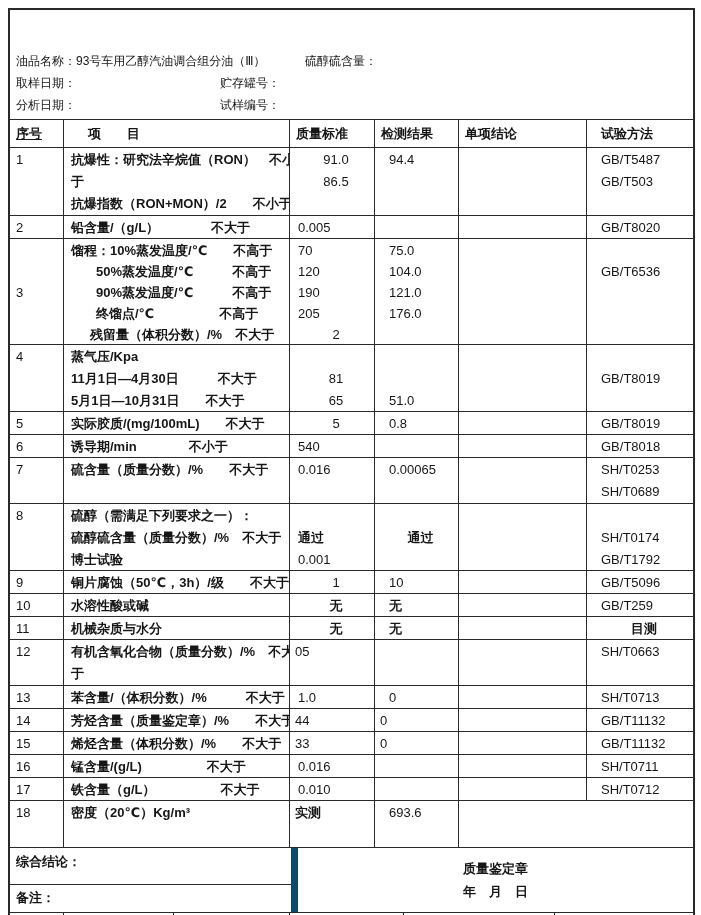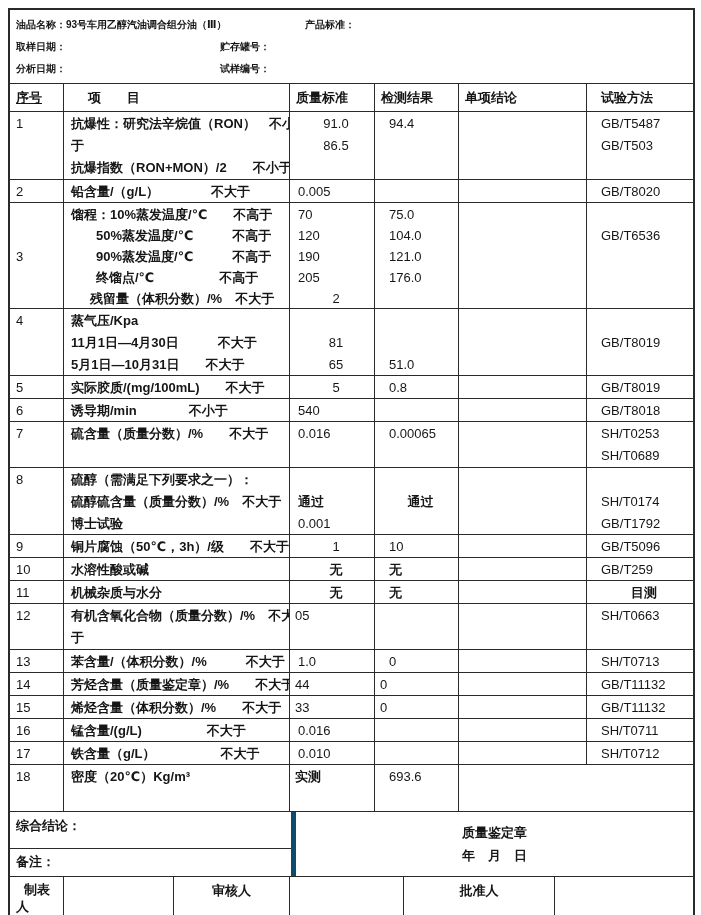--- a/index.html
+++ b/index.html
@@ -7,21 +7,21 @@
   body {
     width:701px; height:915px; background:#ffffff;
     font-family:"Liberation Sans","DejaVu Sans",sans-serif;
     color:#161616;
   }
   .doc {
     position:absolute; left:8px; top:8px; width:687px;
     border:2px solid #2a2a2a; background:#fff; font-size:13px;
   }
   
-  .head { padding:4px 0 3px 0; font-weight:700; font-size:10px; }
+  .head { padding:4px 0 3px 0; font-weight:400; font-size:12px;margin-top:36px; }
   .hline { position:relative; height:22px; line-height:22px; padding-left:6px; white-space:nowrap; }
   .hline .rlabel { position:absolute; top:0; }
   .hline.l1 .rlabel { left:295px; }
   .hline.l2 .rlabel, .hline.l3 .rlabel { left:210px; }
   
   .grid-row {
     display:grid; grid-template-columns:54px 226px 85px 84px 128px 1fr;
     border-top:1px solid #2a2a2a;
   }
   .cell { border-right:1px solid #2a2a2a; overflow:hidden; padding-top:1px; }
@@ -41,21 +41,21 @@
   .thead .cell { padding-top:3px; }
   .thead .c1 .line { padding-left:6px;text-decoration:underline; }
   .thead .c2 .line { padding-left:24px; }
   .thead .c3 .line, .thead .c4 .line, .thead .c5 .line { padding-left:6px; }
   .thead .c6 .line { padding-left:14px; }
   
   .bottom { display:grid; grid-template-columns:281px 1fr; border-top:1px solid #2a2a2a; }
   .bleft .concl { height:37px; border-bottom:1px solid #2a2a2a; padding:5px 0 0 6px; font-weight:600; }
   .bleft .remark { height:27px; padding:4px 0 0 6px; font-weight:600; }
   .stamp {
-    border-left:5px solid #0c4a6e;
+    border-left:7px solid #0c4a6e;
     display:flex; flex-direction:column; align-items:center; justify-content:center;
     font-weight:600; line-height:23px;
   }
   
   .sig { display:grid; grid-template-columns:54px 110px 116px 114px 151px 1fr; height:42px; border-top:1px solid #2a2a2a; }
   .sig .scell { border-right:1px solid #2a2a2a; }
   .sig .scell:last-child { border-right:none; }
   .sig .plabel {
     font-weight:600; padding:4px 10px 0 6px; text-indent:8px;
     white-space:normal; line-height:17px;
@@ -63,21 +63,21 @@
   .sig .clabel { font-weight:600; text-align:center; padding-top:5px; }
 </style>
 </head>
 <body>
 
 <div class="doc">
 
   <div class="head">
     <div class="hline l1">
       <span>油品名称：93号车用乙醇汽油调合组分油（Ⅲ）</span>
-      <span class="rlabel">产品标准：</span>
+      <span class="rlabel">硫醇硫含量：</span>
     </div>
     <div class="hline l2">
       <span>取样日期：</span>
       <span class="rlabel">贮存罐号：</span>
     </div>
     <div class="hline l3">
       <span>分析日期：</span>
       <span class="rlabel">试样编号：</span>
     </div>
   </div>

